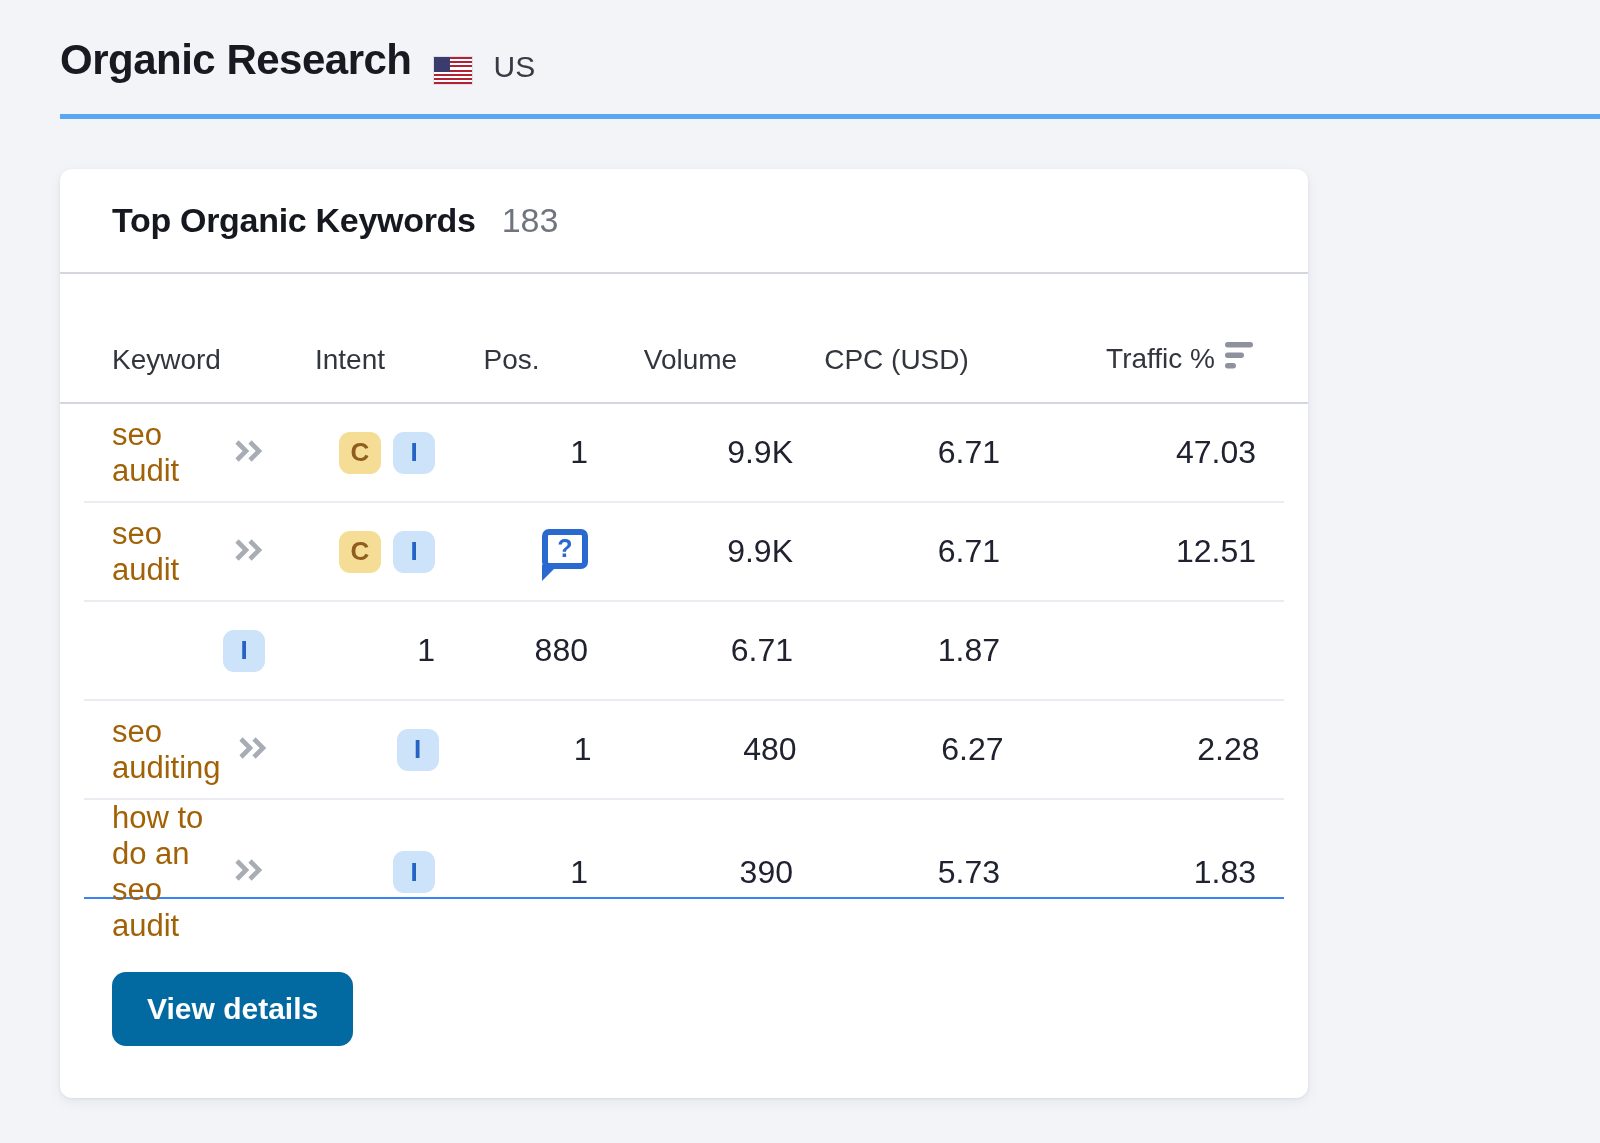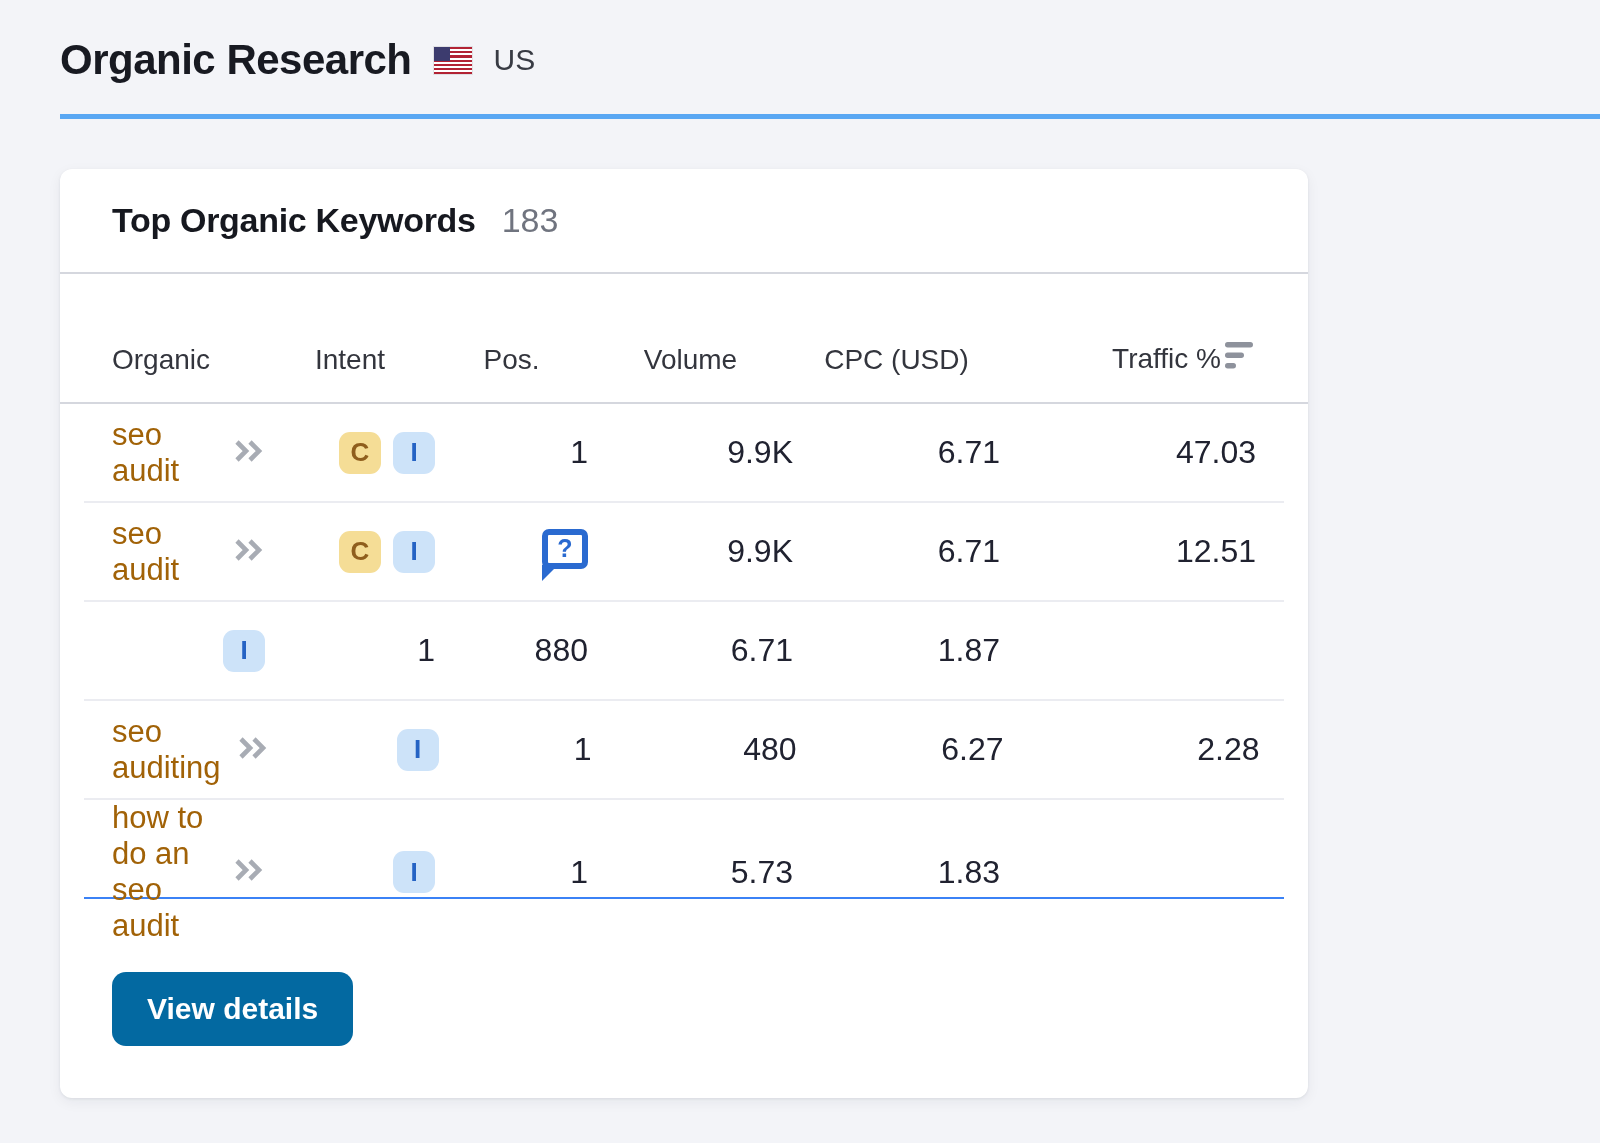--- a/index.html
+++ b/index.html
@@ -5,21 +5,21 @@
   * { margin:0; padding:0; box-sizing:border-box; }
   html,body { width:1600px; height:1143px; }
   body {
     background:#f3f4f8;
     font-family:"Liberation Sans", sans-serif;
     color:#1c1e26;
     overflow:hidden;
   }
 
   
-  .page-header { padding:36px 0 0 60px; display:flex; align-items:center; gap:22px; }
+  .page-header { padding:36px 0 0 60px; display:flex; align-items:flex-end; gap:22px; }
   .page-title { font-size:42px; font-weight:700; color:#181a22; letter-spacing:-0.5px; }
   .flag { width:38px; height:27px; position:relative; flex:0 0 auto;
     background:repeating-linear-gradient(to bottom,#b22234 0 2.1px,#ffffff 2.1px 4.2px);
     box-shadow:0 0 0 1px rgba(0,0,0,0.08);
   }
   .flag::before { content:""; position:absolute; left:0; top:0; width:16px; height:14.5px; background:#3c3b6e; }
   .region-label { font-size:30px; color:#383b44; }
   .tab-underline { margin:30px 0 0 60px; height:5px; background:#59a7f3; width:1540px; }
 
   
@@ -31,21 +31,21 @@
   }
   .card-header { height:105px; display:flex; align-items:center; gap:26px; padding-left:52px; border-bottom:2px solid #d5d7de; }
   .card-title { font-size:34px; font-weight:700; color:#16181f; letter-spacing:-0.3px; }
   .card-count { font-size:34px; color:#70747f; }
 
   
   .grid-cols { display:grid; grid-template-columns:1fr 170px 153px 205px 207px 256px; align-items:center; }
   .thead { height:130px; padding:0 52px 26px 24px; align-items:end; border-bottom:2px solid #d5d7de; }
   .th { font-size:28px; color:#33353d; text-align:center; line-height:1.1; }
   .th-keyword { text-align:left; padding-left:28px; }
-  .th-traffic { display:flex; justify-content:flex-end; align-items:center; gap:4px; }
+  .th-traffic { display:flex; justify-content:flex-end; align-items:center; gap:10px; }
 
   .tbody { margin:0 24px; }
   .row { height:99px; padding-right:28px; border-bottom:2px solid #ebecf1; }
   .row:last-child { border-bottom:2px solid #3b82f6; }
   .cell-num { font-size:32px; color:#202230; text-align:right; }
   .cell-keyword { display:flex; align-items:center; gap:16px; padding-left:28px; }
   .keyword-link { font-size:31px; color:#a16207; text-decoration:none; cursor:pointer; }
   .cell-intent { display:flex; justify-content:flex-end; gap:12px; }
 
   .badge { width:42px; height:42px; border-radius:11px; display:flex; align-items:center; justify-content:center;
@@ -79,21 +79,21 @@
 <div class="tab-underline"></div>
 
 <div class="card">
 
   <div class="card-header">
     <div class="card-title">Top Organic Keywords</div>
     <div class="card-count">183</div>
   </div>
 
   <div class="grid-cols thead">
-    <div class="th th-keyword">Organic</div>
+    <div class="th th-keyword">Keyword</div>
     <div class="th">Intent</div>
     <div class="th">Pos.</div>
     <div class="th">Volume</div>
     <div class="th">CPC (USD)</div>
     <div class="th th-traffic">
       <span>Traffic %</span>
       <span>
         <svg width="31" height="27" viewBox="0 0 31 27">
           <rect x="0" y="0" width="28" height="5.5" rx="2.7" fill="#8e929c"></rect>
           <rect x="0" y="10.5" width="19" height="5.5" rx="2.7" fill="#8e929c"></rect>
@@ -183,20 +183,21 @@
           <svg width="32" height="26" viewBox="0 0 32 26">
               <path d="M4 4 L13 13 L4 22" fill="none" stroke="#a8acb4" stroke-width="4.6"></path>
               <path d="M17 4 L26 13 L17 22" fill="none" stroke="#a8acb4" stroke-width="4.6"></path>
             </svg>
         </span>
       </div>
       <div class="cell-intent">
         <span class="badge badge-i">I</span>
       </div>
       <div class="cell-num">1</div>
+      <div class="cell-num">390</div>
       <div class="cell-num">5.73</div>
       <div class="cell-num">1.83</div>
     </div>
 
   </div>
 
   <div class="card-footer">
     <button class="btn-primary">View details</button>
   </div>
 

